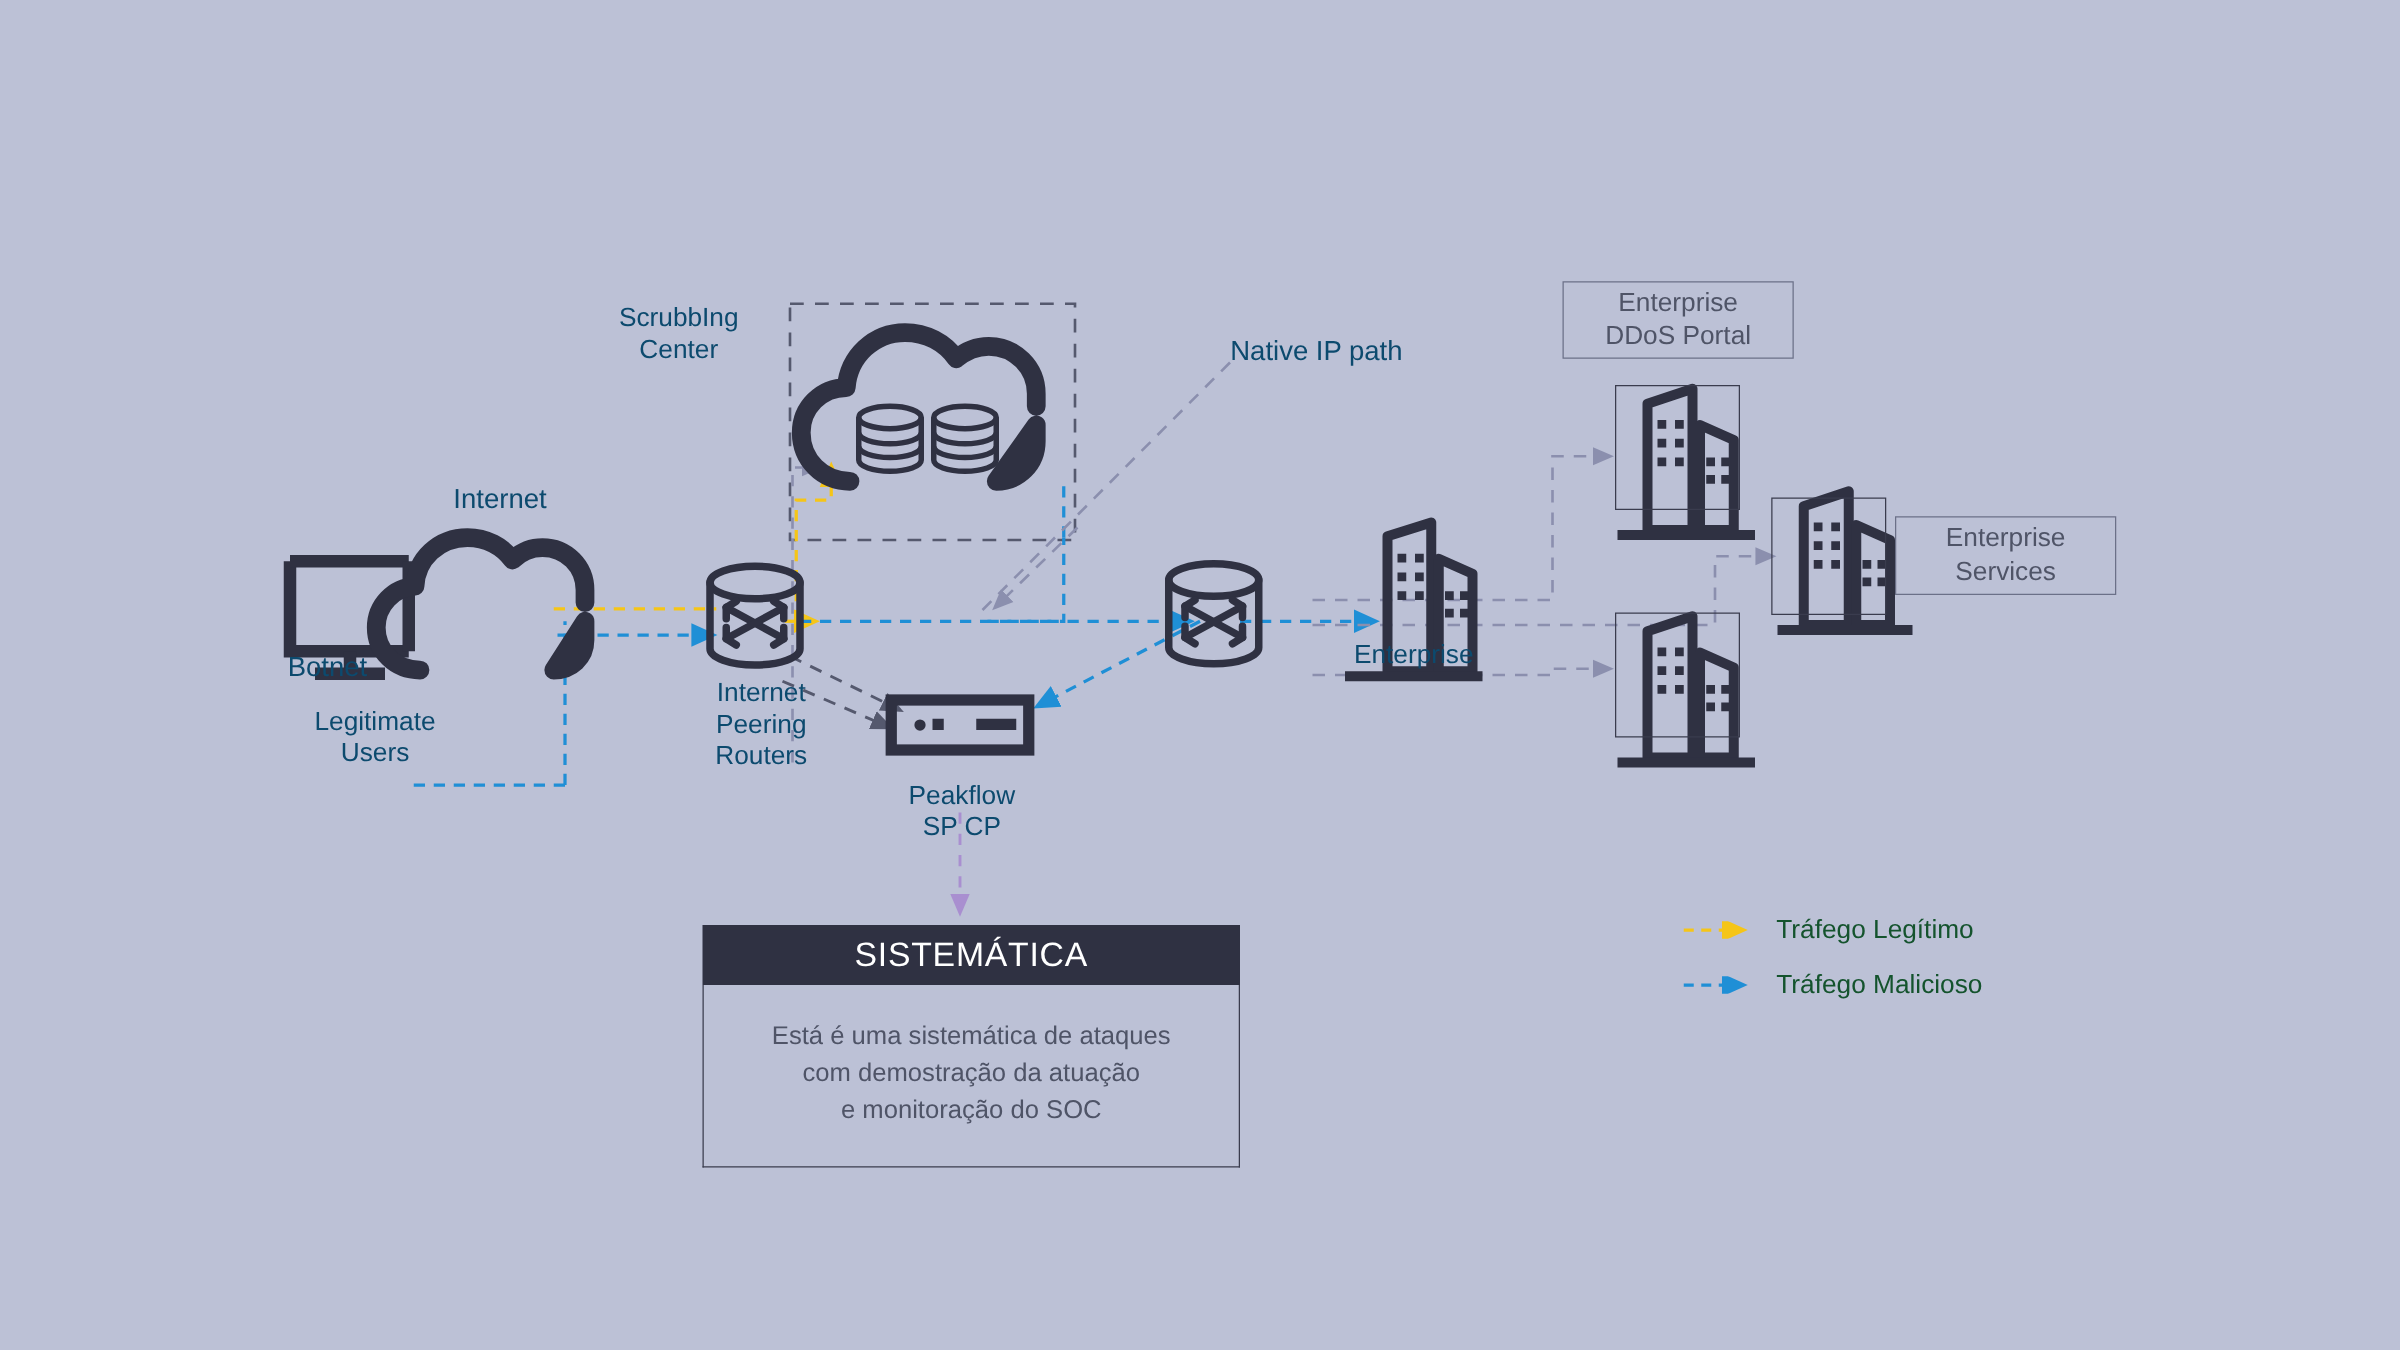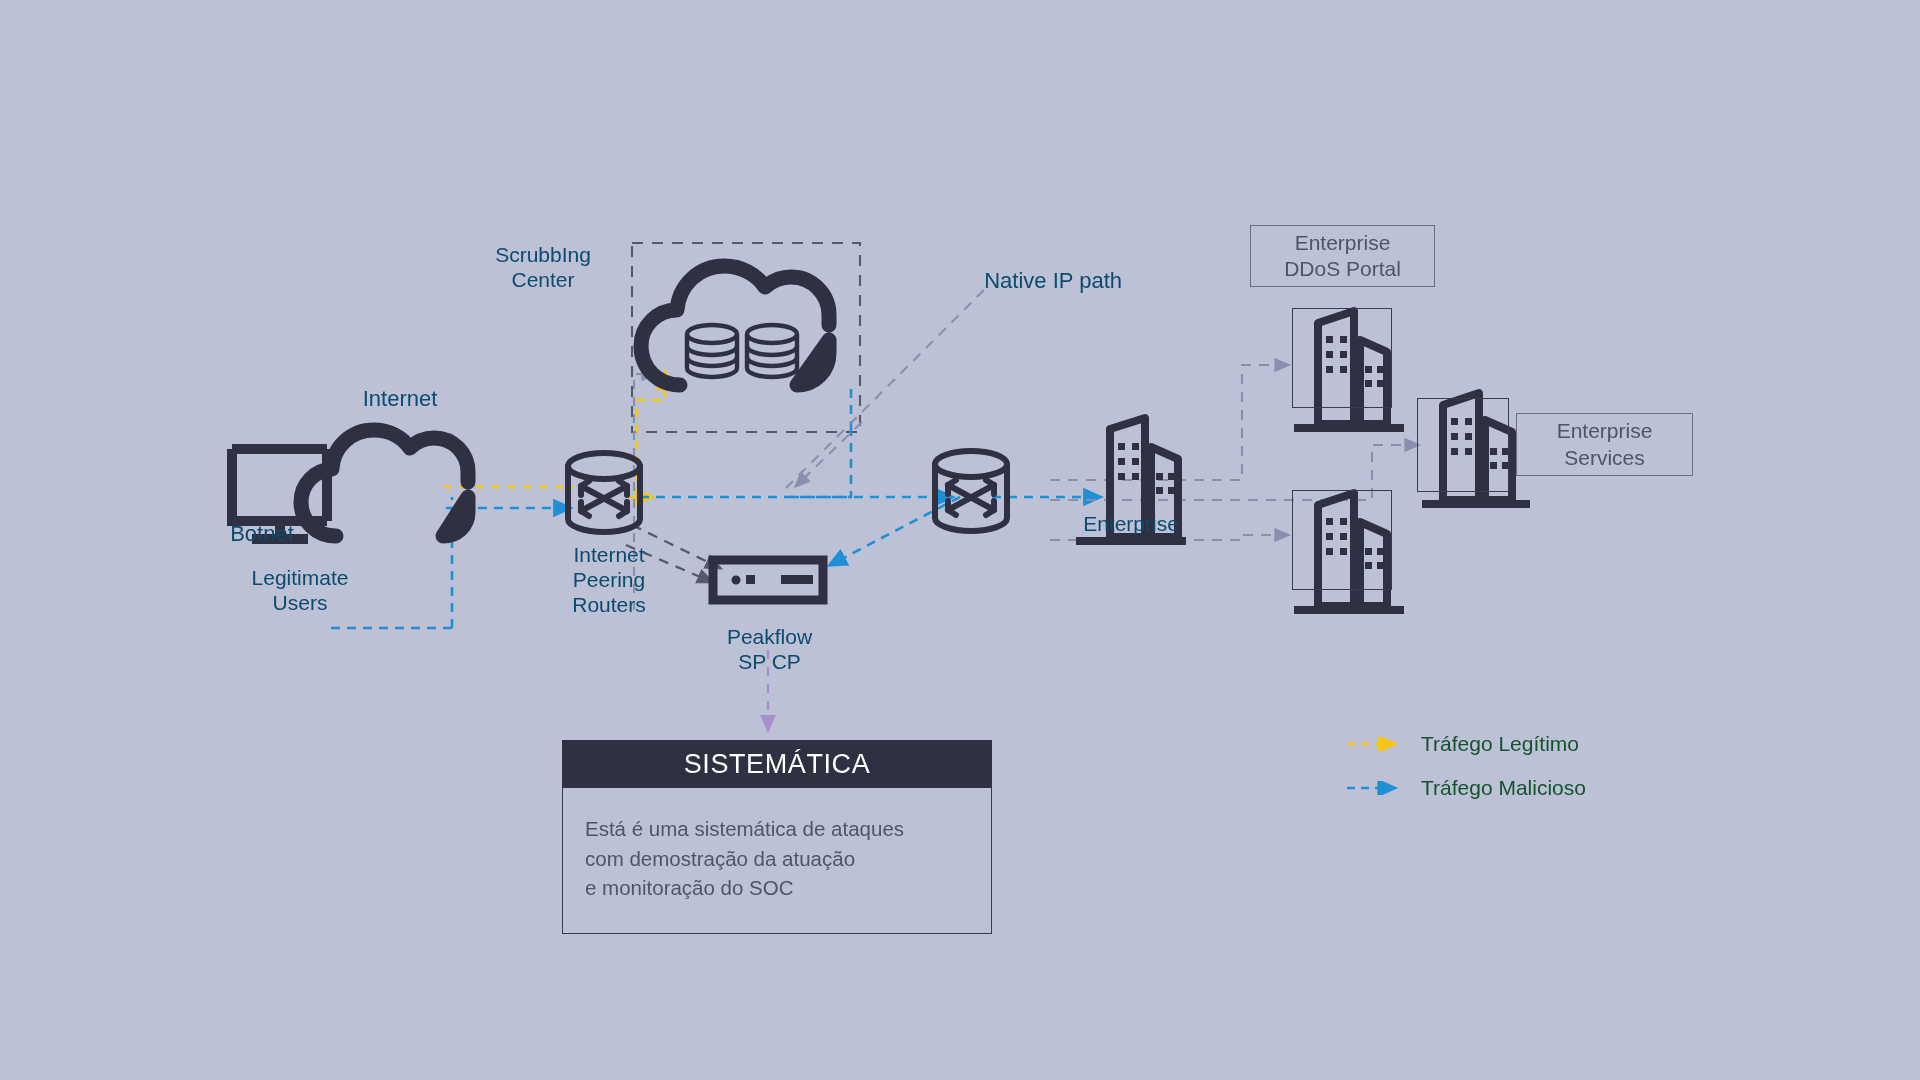--- a/index.html
+++ b/index.html
@@ -45,21 +45,21 @@
   .syshead{
     background:#2f3142;color:#ffffff;
     font-size:27px;letter-spacing:0.6px;
     height:48px;display:flex;align-items:center;justify-content:center;
     box-sizing:border-box;
     text-align:right;
   }
   .sysbody{
     border:1.6px solid #3a3c4e;border-top:none;
     color:#4f5467;font-size:20.5px;line-height:1.45;
-    text-align:left;
+    text-align:center;
     padding:26px 22px 30px;
     white-space:pre-line;
     box-sizing:border-box;
   }
   .legend{position:absolute;left:1345px;top:722px;}
   .legrow{display:flex;align-items:center;height:44px;}
   .legtxt{color:#14532d;font-size:21px;margin-left:14px;text-align:right;}
 </style>
 </head>
 <body>

